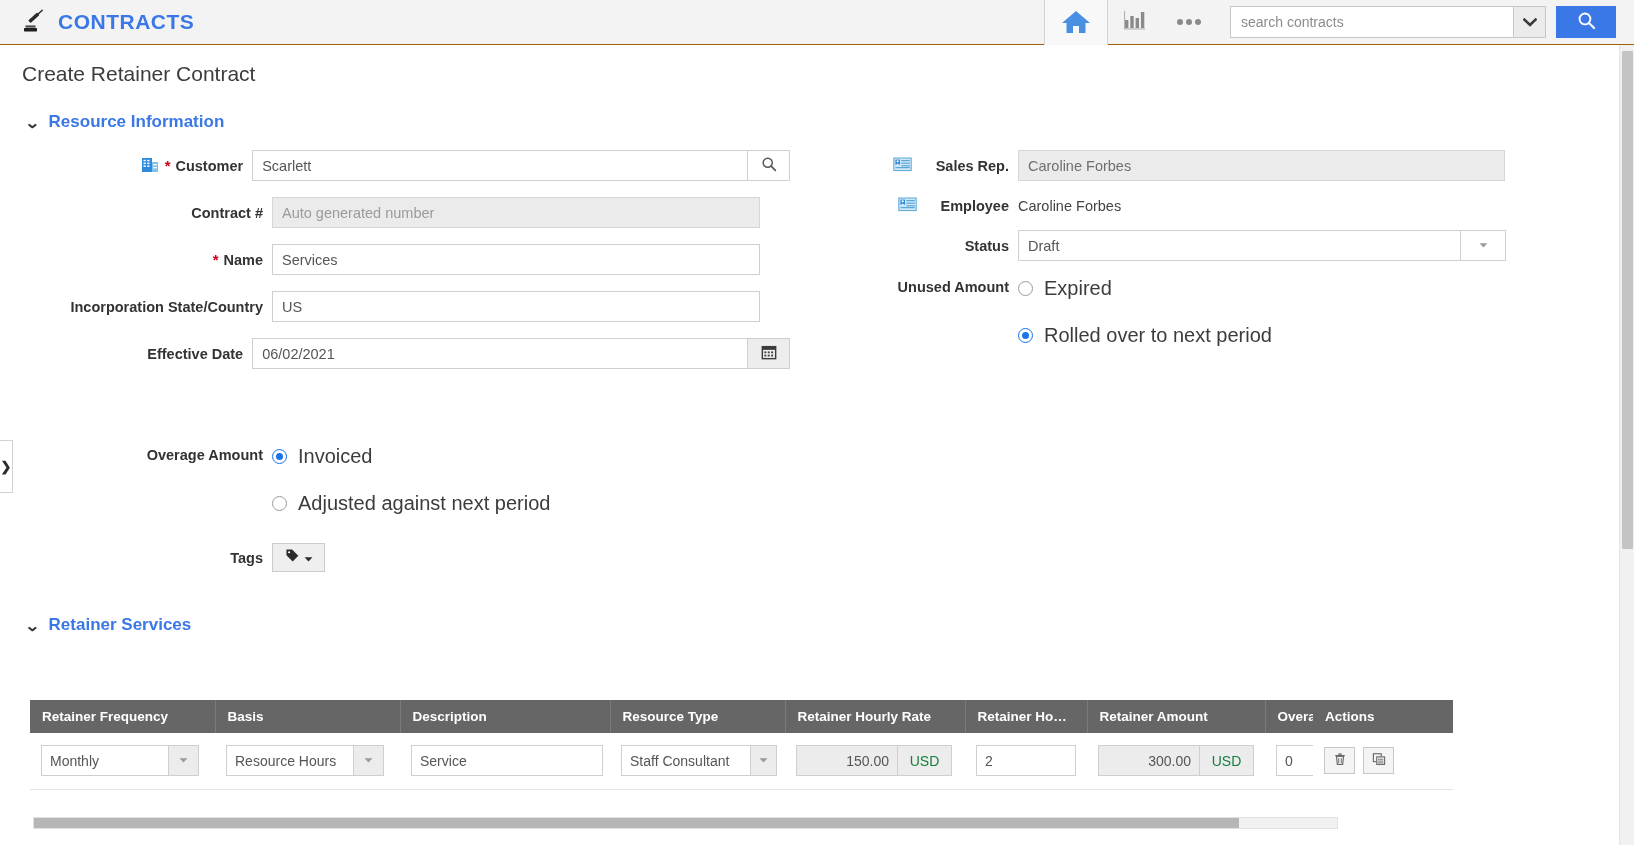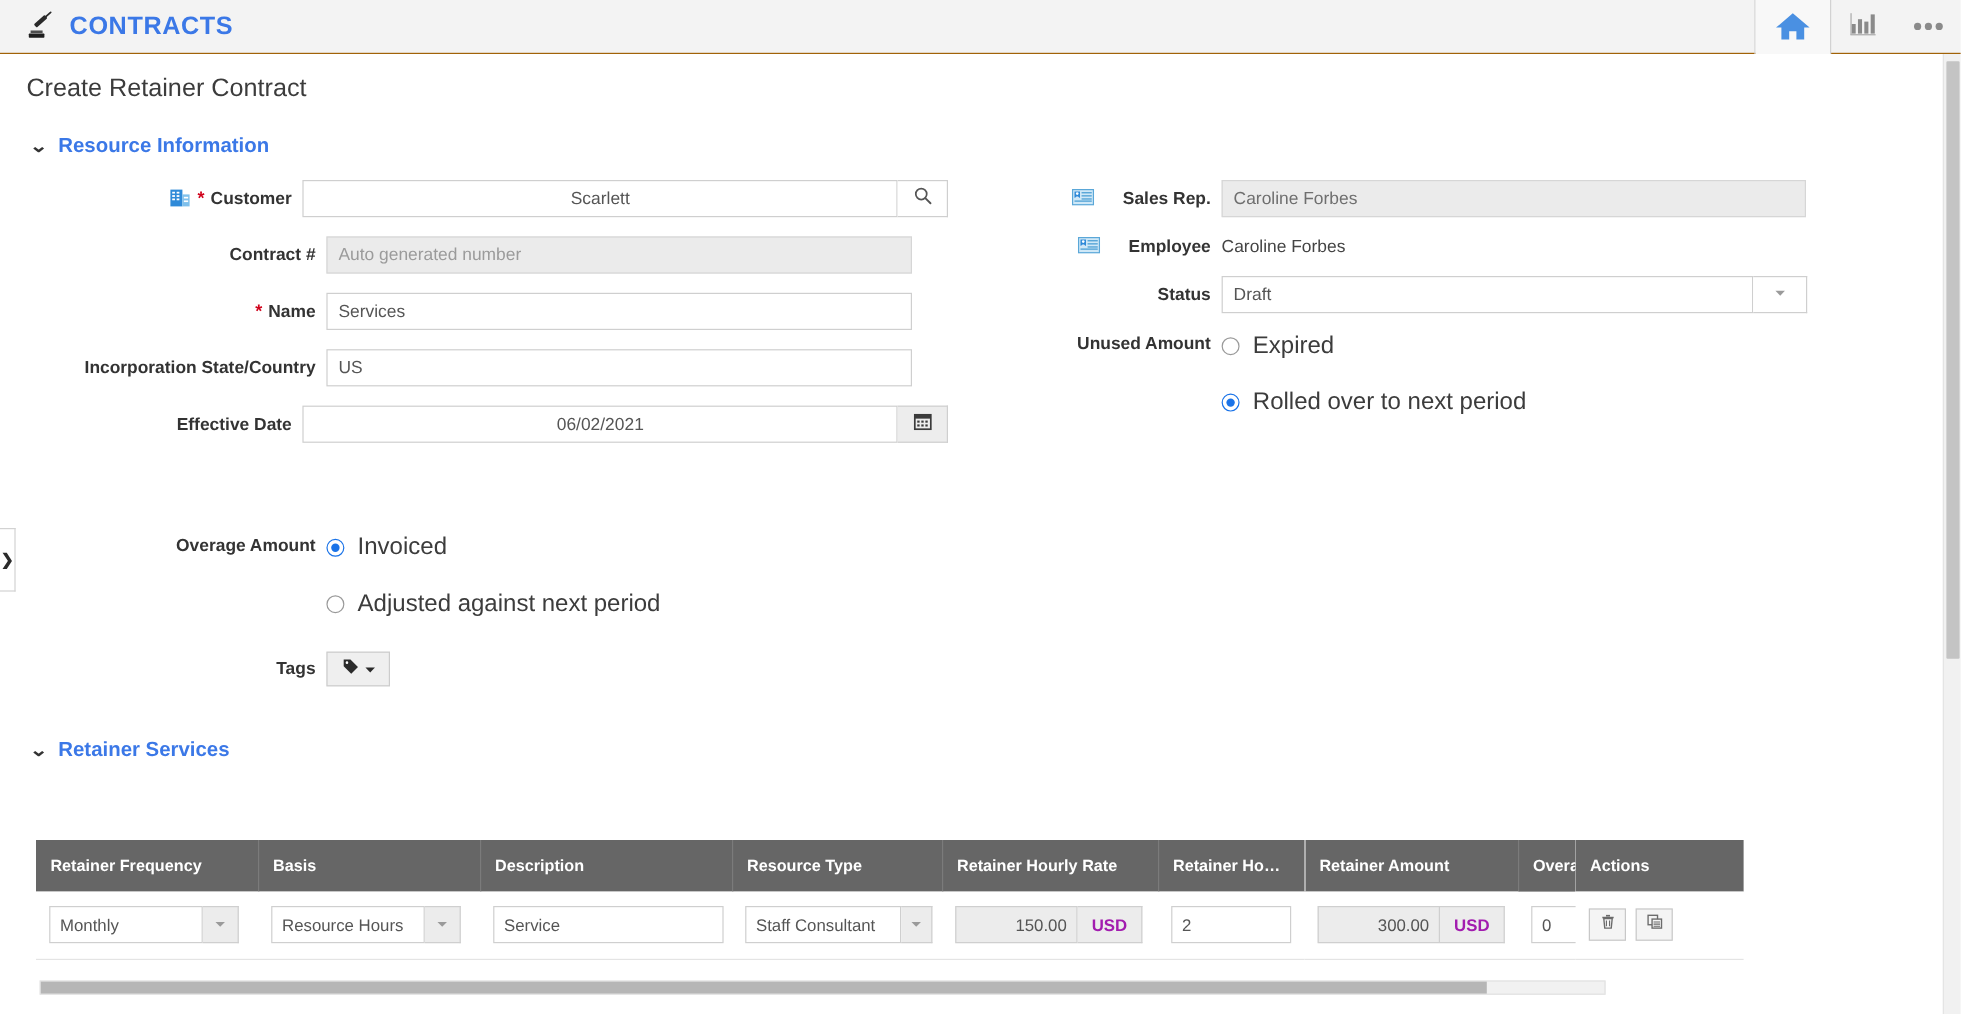--- a/index.html
+++ b/index.html
@@ -86,21 +86,21 @@
   .ficon { width:19px; height:17px; display:inline-block; flex:0 0 auto; }
 
   .inp {
     height:31px; border:1px solid #cfcfcf; background:#fff;
     font-size:14.5px; color:#555; padding:0 9px;
     font-family:"Liberation Sans", sans-serif; outline:none;
   }
   .inp::placeholder { color:#9b9b9b; }
   .inp.disabled { background:#ebebeb; color:#6f6f6f; border-color:#d6d6d6; }
   .w-left { width:488px; }
-  .w-left-short { width:535px;text-align:center; }
+  .w-left-short { width:535px; }
   .w-right { width:487px; }
   .w-right-short { width:443px; }
   .plain-val { font-size:14.5px; color:#444; }
 
   .addon {
     width:45px; height:31px; border:1px solid #cfcfcf; border-left:none;
     background:#fff; display:flex; align-items:center; justify-content:center;
   }
   .addon.grey { background:#ededed; }
   .sel-caret {
@@ -124,21 +124,21 @@
   .tag-btn {
     width:53px; height:29px; background:#efefef; border:1px solid #cccccc;
     display:flex; align-items:center; justify-content:center; gap:4px;
   }
 
   
   .table-wrap { position:absolute; left:30px; top:655px; width:1310px; }
   .gtable { width:1310px; border-collapse:collapse; table-layout:fixed; }
   .gtable th {
     background:#666666; color:#ffffff; font-size:13.5px; font-weight:bold;
-    text-align:left; padding:0 0 0 12px; height:43px;
+    text-align:left; padding:0 0 0 12px; height:33px;
     border-right:1px solid #7b7b7b; white-space:nowrap; overflow:hidden;
   }
   .gtable td {
     background:#fff; height:56px; padding:0 8px 0 11px; vertical-align:middle;
     border-bottom:1px solid #e4e4e4;
   }
   .cell { display:flex; align-items:center; }
   .cinp {
     height:31px; border:1px solid #cfcfcf; background:#fff;
     font-size:14px; color:#555; padding:0 8px; font-family:"Liberation Sans", sans-serif;
@@ -147,21 +147,21 @@
   .cinp.disabled { background:#ececec; color:#555; text-align:right; }
   .cinp.num { text-align:left; }
   .ccaret {
     width:30px; height:31px; border:1px solid #cfcfcf; border-left:none;
     background:#ececec; display:flex; align-items:center; justify-content:center;
     color:#8d8d8d; font-size:9px;
   }
   .cunit {
     height:31px; min-width:54px; border:1px solid #cfcfcf; border-left:none;
     background:#ececec; display:flex; align-items:center; justify-content:center;
-    font-size:14px; color:#a21caf;font-weight:bold;
+    font-size:14px; color:#15803d;
   }
   .icon-btn {
     width:31px; height:27px; border:1px solid #c8c8c8; background:#f4f4f4;
     display:flex; align-items:center; justify-content:center; margin-right:8px;
   }
 
   
   .hscroll {
     position:absolute; left:33px; top:772px; width:1305px; height:12px;
     background:#f1f1f1; border:1px solid #e2e2e2;
@@ -226,20 +226,38 @@
         </svg>
       </span>
     </div>
 
     <div class="dots-btn">
       <span class="dot"></span>
       <span class="dot"></span>
       <span class="dot"></span>
     </div>
 
+    <div class="searchwrap">
+      <input class="search-input" type="text" placeholder="search contracts" style="">
+      <div class="search-caret">
+        <span>
+          <svg viewBox="0 0 14 9" width="14" height="9">
+            <path d="M1.4 1.6 L7 7 L12.6 1.6" fill="none" stroke="#3a3a3a" stroke-width="2.6" stroke-linecap="square"></path>
+          </svg>
+        </span>
+      </div>
+      <div class="search-go">
+        <span>
+          <svg viewBox="0 0 20 20" width="19" height="19">
+            <circle cx="8.4" cy="8.4" r="5.7" fill="none" stroke="#ffffff" stroke-width="2"></circle>
+            <line x1="12.6" y1="12.6" x2="18" y2="18" stroke="#ffffff" stroke-width="2.2" stroke-linecap="round"></line>
+          </svg>
+        </span>
+      </div>
+    </div>
   </div>
 
   <div class="page">
 
     <div class="page-title">Create Retainer Contract</div>
 
     <div class="section-head">
       <span class="chev">⌄</span>
       <span class="section-title">Resource Information</span>
     </div>

